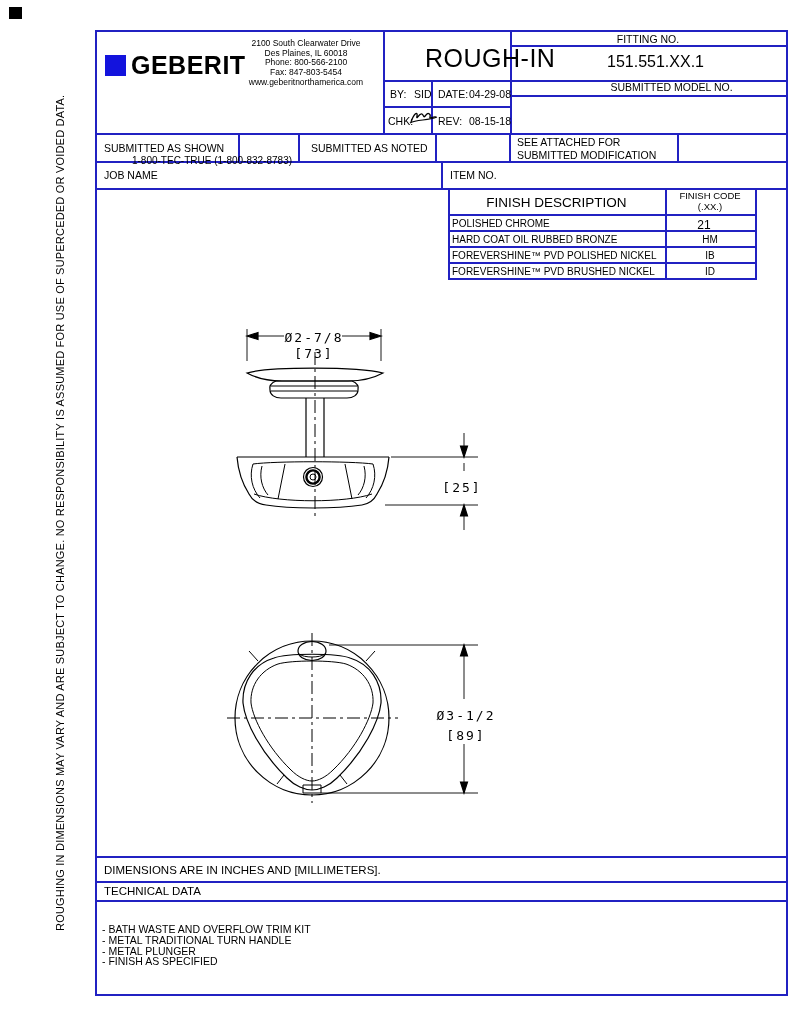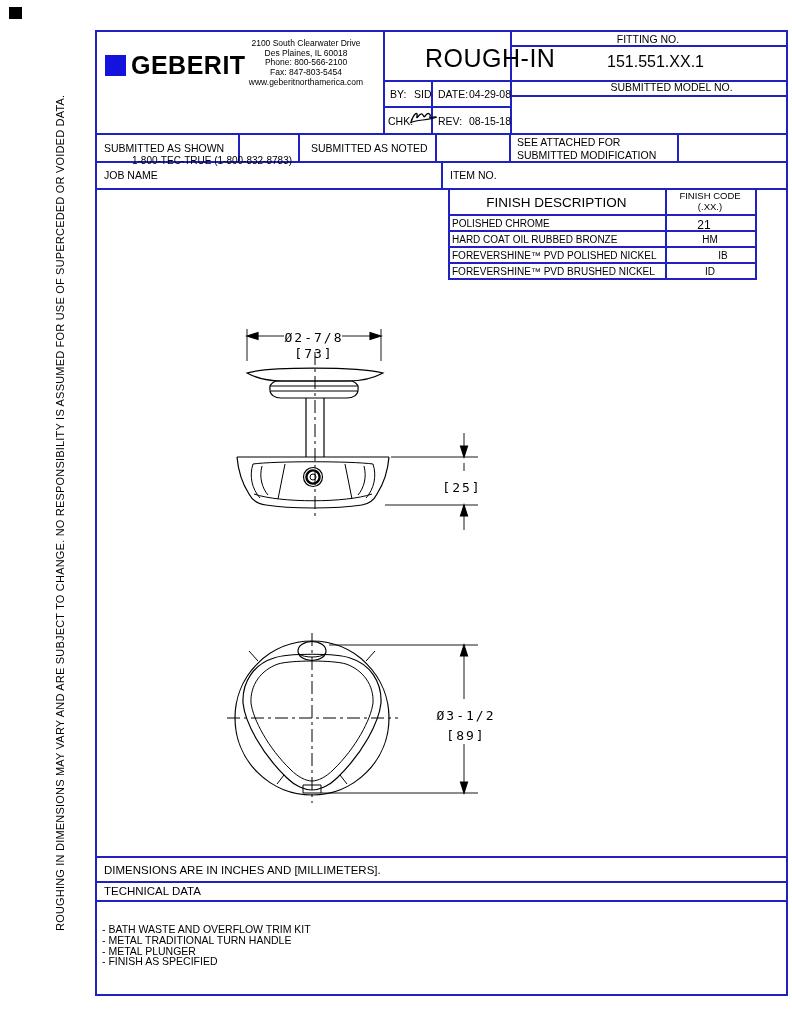--- a/index.html
+++ b/index.html
@@ -111,21 +111,21 @@
   <div class="txt ctr" style="left:448px;top:195px;width:217px;font-size:13.5px;">FINISH DESCRIPTION</div>
   <div class="txt ctr" style="left:665px;top:191px;width:90px;font-size:9.5px;line-height:10.5px;white-space:normal;">
     <div>FINISH CODE</div>
     <div>(.XX.)</div>
   </div>
   <div class="txt" style="left:452px;top:218px;font-size:10px;">POLISHED CHROME</div>
   <div class="txt ctr" style="left:665px;top:218px;width:78px;font-size:12px;">21</div>
   <div class="txt" style="left:452px;top:234px;font-size:10px;">HARD COAT OIL RUBBED BRONZE</div>
   <div class="txt ctr" style="left:665px;top:234px;width:90px;font-size:10px;">HM</div>
   <div class="txt" style="left:452px;top:250px;font-size:10px;">FOREVERSHINE™ PVD POLISHED NICKEL</div>
-  <div class="txt ctr" style="left:665px;top:250px;width:90px;font-size:10px;padding-left:13px;">IB</div>
+  <div class="txt ctr" style="left:665px;top:250px;width:90px;font-size:10px;">IB</div>
   <div class="txt" style="left:452px;top:266px;font-size:10px;">FOREVERSHINE™ PVD BRUSHED NICKEL</div>
   <div class="txt ctr" style="left:665px;top:266px;width:90px;font-size:10px;">ID</div>
 
   <svg style="position:absolute;left:95px;top:190px;" width="693" height="666" viewBox="95 190 693 666">
     <g stroke="#000" fill="none" stroke-width="1.2">
 
       <path d="M247,373 C268,366.5 358,366.5 383,373 C372,379 357,381 348,381 L282,381 C273,381 258,379 247,373 Z"></path>
 
       <path d="M276,381 C271,383 269,386 270,390 C270,395 275,398 281,398 L347,398 C353,398 358,395 358,390 C359,386 357,383 352,381 Z"></path>
       <path d="M271,386 H357" stroke-width="1"></path>

